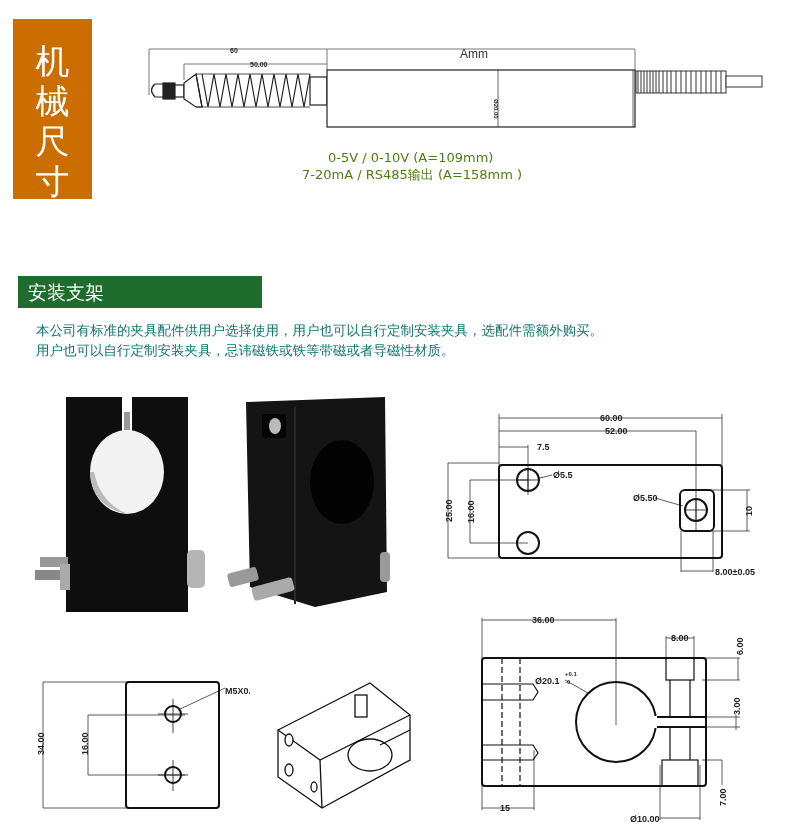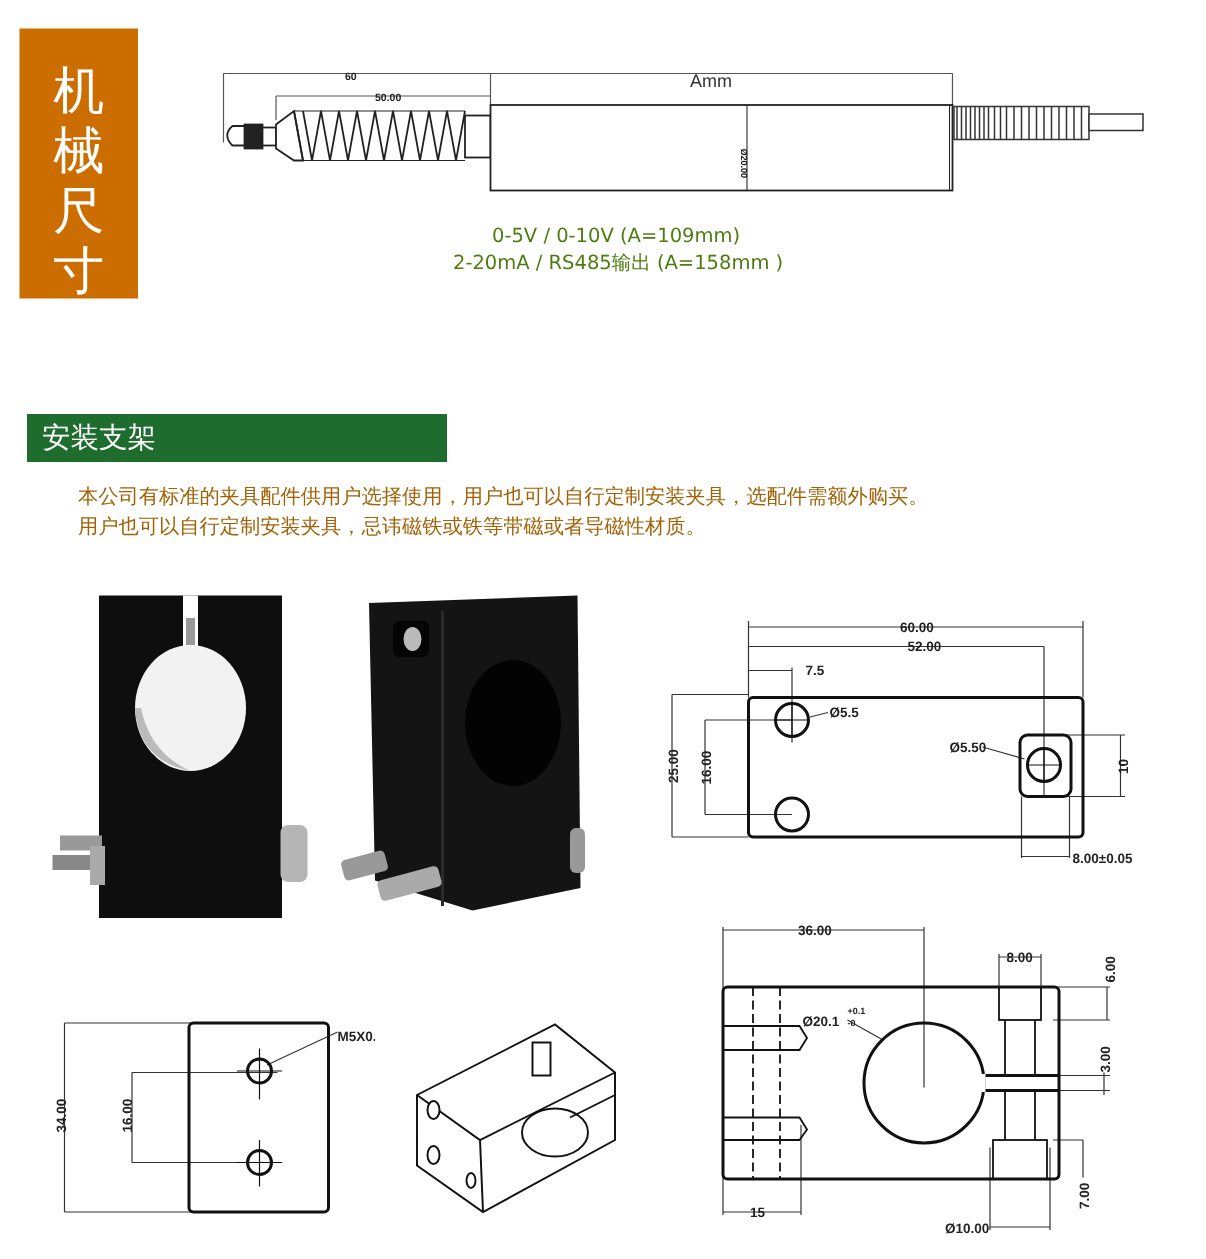--- a/index.html
+++ b/index.html
@@ -1,22 +1,22 @@
 <!DOCTYPE html>
 <html><head>
 <meta charset="utf-8">
 <style>
   html,body{margin:0;padding:0;background:#ffffff;}
   body{width:804px;height:839px;position:relative;overflow:hidden;font-family:"DejaVu Sans","Liberation Sans",sans-serif;color:#222;}
   .abs{position:absolute;}
   .orange-box{left:13px;top:19px;width:79px;height:180px;background:#cc6d00;}
   .orange-box .ch{position:absolute;left:0;width:79px;text-align:center;color:#fff;font-size:34px;line-height:40px;}
-  .green-bar{left:18px;top:276px;width:244px;height:32px;background:#1f6d2e;padding-left:36px;}
+  .green-bar{left:18px;top:276px;width:244px;height:32px;background:#1f6d2e;}
   .green-bar span{position:absolute;left:10px;top:4px;color:#fff;font-size:19px;line-height:24px;}
-  .desc{left:36px;font-size:13.5px;color:#a16207;white-space:nowrap;margin-left:16px;}
+  .desc{left:36px;font-size:13.5px;color:#0f766e;white-space:nowrap;}
   .spec{font-size:13px;color:#4d7c0f;white-space:nowrap;}
   svg text{font-family:"Liberation Sans",sans-serif;}
   .dim{font-size:9px;font-weight:bold;fill:#222;}
 </style>
 </head>
 <body>
 
 <div class="abs orange-box">
   <div class="ch" style="top:22px">机</div>
   <div class="ch" style="top:62px">械</div>
@@ -56,21 +56,21 @@
   <text x="364" y="74" transform="rotate(90 364 74)" class="dim" style="font-size:6px">Ø20.00</text>
 
   <g stroke="#333" stroke-width="1">
     <rect x="506" y="46" width="90" height="22" fill="#fff"></rect>
     <path d="M508 46 v22 M511 46 v22 M514 46 v22 M517 46 v22 M520 46 v22 M523 46 v22 M526 46 v22 M529 46 v22 M533 46 v22 M537 46 v22 M541 46 v22 M546 46 v22 M551 46 v22 M556 46 v22 M561 46 v22 M566 46 v22 M571 46 v22 M576 46 v22 M581 46 v22 M586 46 v22 M591 46 v22"></path>
     <rect x="596" y="51" width="36" height="11" fill="#fff"></rect>
   </g>
 </svg>
 
 <div class="abs spec" style="left:328px;top:150px">0-5V /  0-10V    (A=109mm)</div>
-<div class="abs spec" style="left:302px;top:166px">2-20mA / RS485输出    (A=158mm )</div>
+<div class="abs spec" style="left:302px;top:166px">7-20mA / RS485输出    (A=158mm )</div>
 
 <div class="abs green-bar">
   <span>安装支架</span>
 </div>
 
 <div class="abs desc" style="top:322px">本公司有标准的夹具配件供用户选择使用，用户也可以自行定制安装夹具，选配件需额外购买。</div>
 <div class="abs desc" style="top:342px">用户也可以自行定制安装夹具，忌讳磁铁或铁等带磁或者导磁性材质。</div>
 
 <svg class="abs" style="left:30px;top:392px" width="185" height="225">
   <rect x="36" y="5" width="122" height="215" fill="#0e0e0e"></rect>

